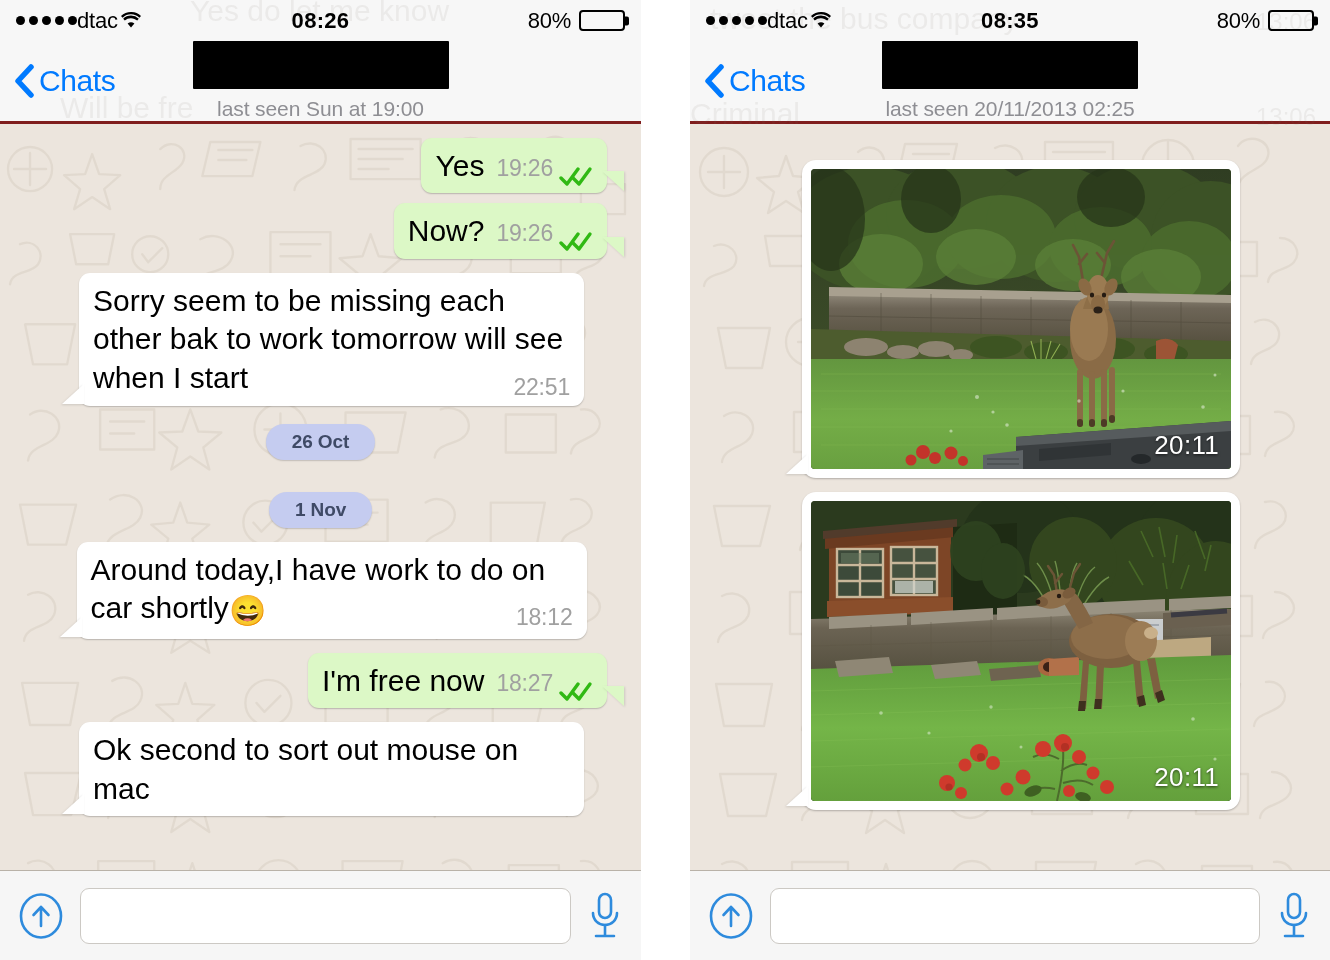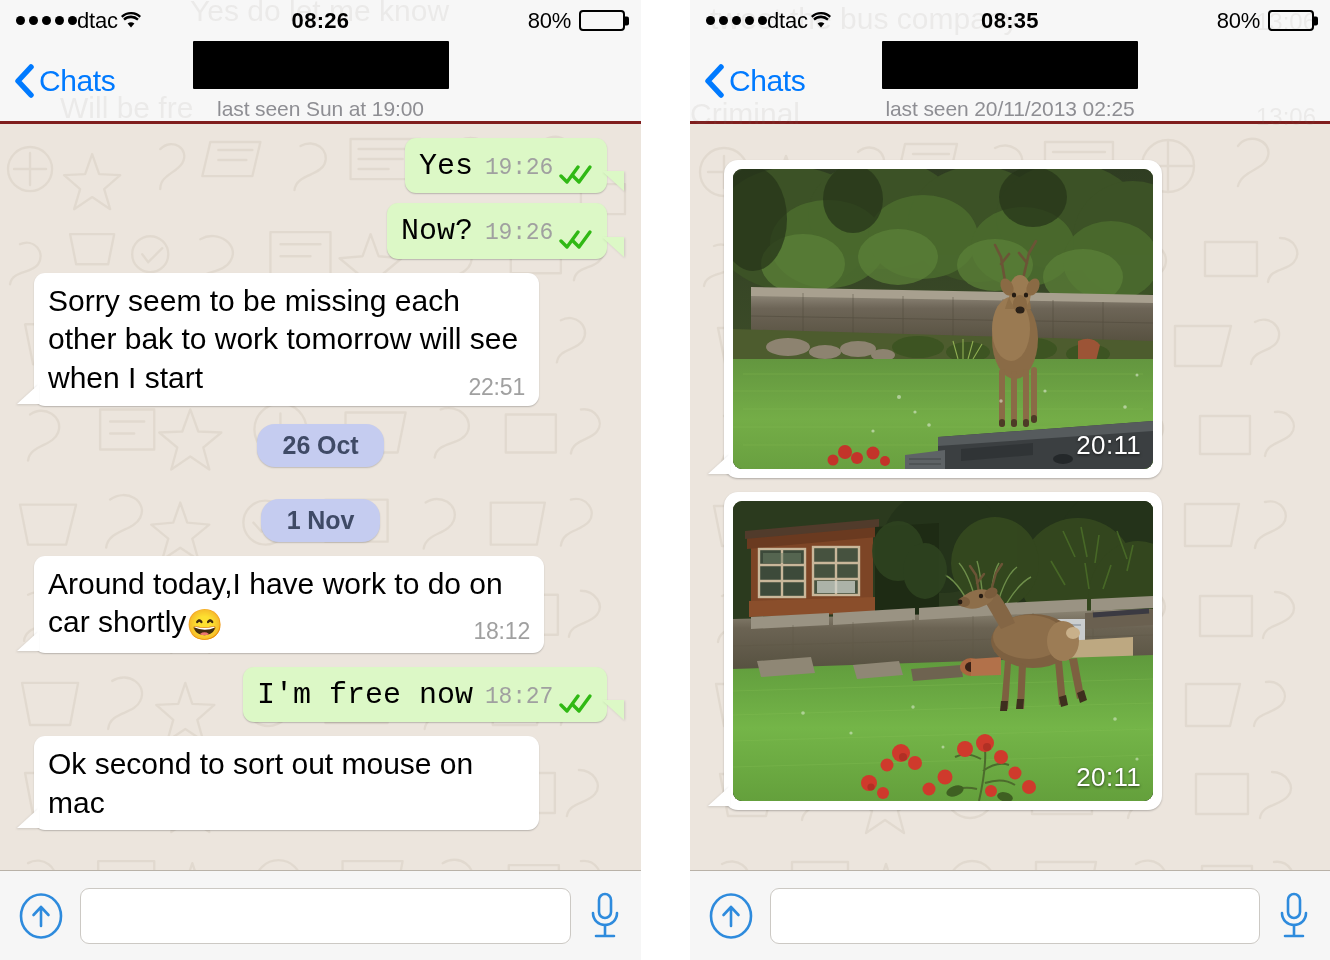--- a/index.html
+++ b/index.html
@@ -122,22 +122,22 @@
     flex-direction: column;
     gap: 0;
   }
   .doodles {
     position: absolute; inset: 0;
     opacity: 0.5;
     pointer-events: none;
   }
 
   .row { display: flex; position: relative; z-index: 2; width: 100%; }
-  .row.out { justify-content: flex-end; font-family: Liberation Mono, monospace; }
-  .row.in  { justify-content: flex-start; }
+  .row.out { justify-content: flex-end; }
+  .row.in  { justify-content: center; }
   .row.center { justify-content: center; }
 
   .bubble {
     position: relative;
     max-width: 520px;
     border-radius: 11px;
     padding: 9px 14px 8px 14px;
     box-shadow: 0 1px 1.5px rgba(0,0,0,0.22);
     font-size: 30px;
     line-height: 1.28;
@@ -177,21 +177,21 @@
   .time { font-size: 23px; color: #a0a0a0; letter-spacing: -0.2px; white-space: nowrap; }
   .ticks { width: 34px; height: 22px; flex: none; }
 
   
   .bubble.oneline { display: flex; align-items: baseline; white-space: nowrap; }
 
   
   .datesep {
     background: #c5ccf0;
     color: #3f4a66;
-    font-size: 25px;
+    font-size: 19px;
     font-weight: bold;
     padding: 7px 26px;
     border-radius: 18px;
     box-shadow: 0 1px 1.5px rgba(0,0,0,0.18);
     letter-spacing: -0.1px;
   }
 
   
   .photo-bubble {
     position: relative;
@@ -203,21 +203,21 @@
   }
   .photo-bubble::after {
     content: ""; position: absolute; left: -16px; bottom: 4px;
     width: 0; height: 0; border-style: solid;
     border-width: 0 0 20px 22px;
     border-color: transparent transparent #ffffff transparent;
     filter: drop-shadow(-1px 1px 0.8px rgba(0,0,0,0.13));
   }
   .photo {
     width: 420px; height: 300px;
-    border-radius: 9px;
+    border-radius: 4px;
     overflow: hidden;
     position: relative;
     background: #4a5a32;
   }
   .photo svg { display: block; width: 100%; height: 100%; }
   .photo-time {
     position: absolute; right: 12px; bottom: 8px;
     color: #fff; font-size: 26px;
     text-shadow: 0 1px 3px rgba(0,0,0,0.65);
     letter-spacing: 0.3px;

